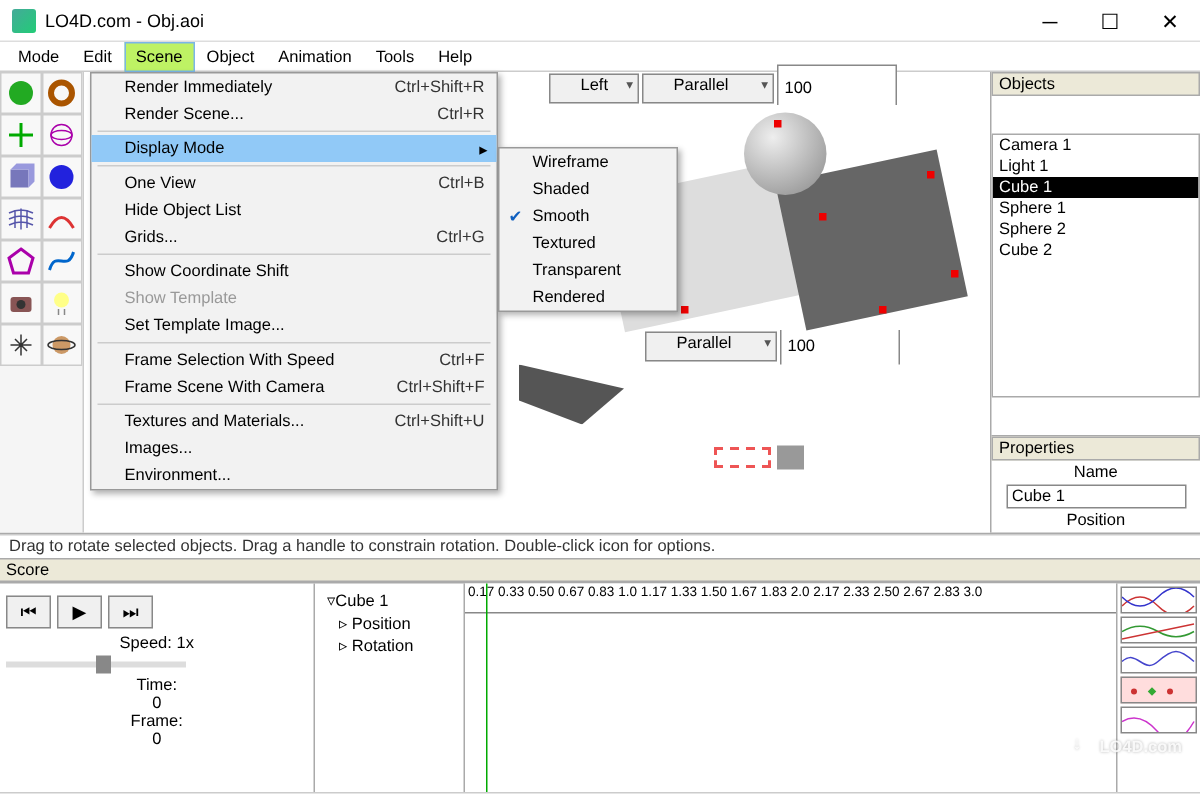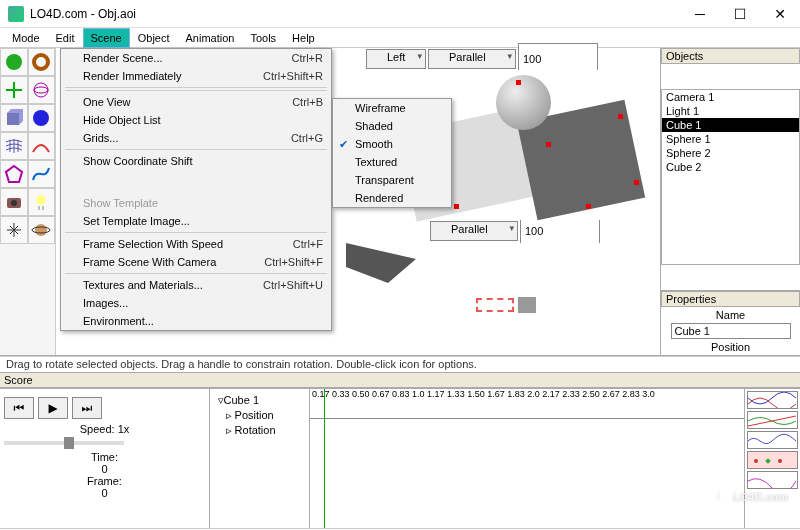--- a/index.html
+++ b/index.html
@@ -4,21 +4,21 @@
 <style>
 * { box-sizing: border-box; margin: 0; padding: 0; font-family: "Segoe UI", Tahoma, sans-serif; font-size: 11px; }
 body { background: #fff; width: 800px; height: 530px; overflow: hidden; position: relative; }
 .titlebar { height: 28px; background: #fff; border-bottom: 1px solid #ddd; display: flex; align-items: center; padding-left: 8px; }
 .titlebar .icon { width: 16px; height: 16px; background: linear-gradient(135deg,#4a9,#2c7); border-radius: 2px; margin-right: 6px; }
 .titlebar .title { flex: 1; font-size: 12px; }
 .winbtns { display: flex; }
 .winbtn { width: 40px; height: 28px; display: flex; align-items: center; justify-content: center; font-size: 14px; }
 .menubar { height: 20px; background: #fff; border-bottom: 1px solid #ccc; display: flex; padding-left: 4px; }
 .menuitem { padding: 2px 8px; height: 20px; display: flex; align-items: center; }
-.menuitem.active { background: #14b8a6; border: 1px solid #7ab6e8; padding: 1px 7px; }
+.menuitem.active { background: #bef264; border: 1px solid #7ab6e8; padding: 1px 7px; }
 .workarea { display: flex; height: 308px; border-bottom: 1px solid #aaa; }
 .toolbar { width: 56px; background: #f5f5f5; border-right: 1px solid #ccc; display: flex; flex-direction: column; }
 .toolrow { display: flex; }
 .toolbtn { width: 28px; height: 28px; border: 1px solid #ccc; background: #f8f8f8; display: flex; align-items: center; justify-content: center; font-size: 14px; }
 .toolbtn svg { width: 20px; height: 20px; }
 .viewports { flex: 1; position: relative; background: #fff; }
 .dropdown-bar { position: absolute; top: 0; left: 310px; height: 22px; display: flex; gap: 2px; align-items: center; }
 .dd { height: 20px; border: 1px solid #888; background: #f0f0f0; padding: 1px 16px 1px 20px; font-size: 11px; position: relative; }
 .dd::after { content: "▾"; position: absolute; right: 3px; font-size: 9px; color: #555; }
 .dd.left { width: 60px; }
@@ -35,33 +35,33 @@
 .status { height: 16px; padding: 1px 6px; font-size: 11px; color: #333; border-top: 1px solid #ccc; }
 .score-area { height: 140px; display: flex; border-top: 1px solid #aaa; }
 .score-left { width: 210px; border-right: 1px solid #aaa; padding: 4px; }
 .playback { display: flex; gap: 4px; margin: 4px 0; }
 .playbtn { width: 30px; height: 22px; border: 1px solid #888; background: #f0f0f0; display: flex; align-items: center; justify-content: center; font-size: 12px; }
 .slider { width: 120px; height: 4px; background: #ddd; margin: 6px 0; position: relative; }
 .slider::before { content:""; position:absolute; left:50%; top:-4px; width:10px; height:12px; background:#888; }
 .tree { width: 100px; border-right: 1px solid #aaa; padding: 4px 2px; font-size: 11px; }
 .tree-item { padding: 1px 0 1px 6px; }
 .timeline { flex: 1; position: relative; background: #fff; }
-.ruler { height: 30px; border-bottom: 1px solid #888; font-size: 9px; white-space: nowrap; overflow: hidden; padding-left: 2px; letter-spacing: 0; }
+.ruler { height: 20px; border-bottom: 1px solid #888; font-size: 9px; white-space: nowrap; overflow: hidden; padding-left: 2px; letter-spacing: 0; }
 .playhead { position: absolute; left: 14px; top: 0; bottom: 0; width: 1px; background: #0a0; }
 .waveforms { width: 56px; border-left: 1px solid #aaa; }
 .wave { height: 18px; border: 1px solid #888; margin: 2px; background: #fff; position: relative; overflow: hidden; }
 .wave svg { width: 100%; height: 100%; }
 .status2 { height: 16px; padding: 1px 6px; font-size: 11px; border-top: 1px solid #ccc; }
 .context-menu { position: absolute; background: #f2f2f2; border: 1px solid #999; box-shadow: 2px 2px 4px rgba(0,0,0,.3); z-index: 100; }
 .scene-menu { left: 60px; top: 48px; width: 272px; }
 .ctx-item { display: flex; padding: 3px 8px 3px 22px; position: relative; }
 .ctx-item .lbl { flex: 1; }
 .ctx-item .sc { color: #333; padding-left: 20px; }
 .ctx-item.highlight { background: #91c9f7; }
-.ctx-item.disabled { color: #999; margin-top: 24px; }
+.ctx-item.disabled { color: #999; }
 .ctx-item .arrow { position: absolute; right: 6px; }
 .ctx-sep { height: 1px; background: #ccc; margin: 2px 4px; }
 .sub-menu { left: 332px; top: 98px; width: 120px; }
 .check { position: absolute; left: 6px; color: #1060c0; }
 .watermark { position: absolute; right: 12px; bottom: 24px; font-size: 16px; font-weight: bold; color: rgba(255,255,255,.85); text-shadow: 0 0 2px rgba(0,0,0,.3); z-index: 50; }
 .watermark .circ { display:inline-block; width:18px; height:18px; border:2px solid rgba(255,255,255,.85); border-radius:50%; margin-right:4px; vertical-align:middle; position:relative; }
 .watermark .circ::after { content:"↓"; position:absolute; left:2px; top:-2px; font-size:12px; }
 .vp-3d { position: absolute; left: 290px; top: 22px; width: 310px; height: 150px; background: #fff; }
 .vp-shape { position: absolute; background: #aaa; }
 .red-dot { position: absolute; width: 5px; height: 5px; background: #e00; }
@@ -282,28 +282,32 @@
     <div class="wave"><svg>
           <path d="M0 9 Q12 2 24 16 T48 9" stroke="#c3c" fill="none"></path>
         </svg></div>
   </div>
 </div>
 
 <div class="status2">Click and drag to select and move keyframes.  Shift-click adds to selection.</div>
 
 <div class="context-menu scene-menu">
   <div class="ctx-item">
+      <span class="lbl">Render Immediately</span>
+      <span class="sc">Ctrl+Shift+R</span>
+    </div>
+  <div class="ctx-item">
       <span class="lbl">Render Scene...</span>
       <span class="sc">Ctrl+R</span>
     </div>
-  <div class="ctx-item">
-      <span class="lbl">Render Immediately</span>
-      <span class="sc">Ctrl+Shift+R</span>
-    </div>
-  <div class="ctx-sep"></div>
+  <div class="ctx-sep"></div>
+  <div class="ctx-item highlight">
+      <span class="lbl">Display Mode</span>
+      <span class="arrow">▸</span>
+    </div>
   <div class="ctx-sep"></div>
   <div class="ctx-item">
       <span class="lbl">One View</span>
       <span class="sc">Ctrl+B</span>
     </div>
   <div class="ctx-item">
       <span class="lbl">Hide Object List</span>
     </div>
   <div class="ctx-item">
       <span class="lbl">Grids...</span>

